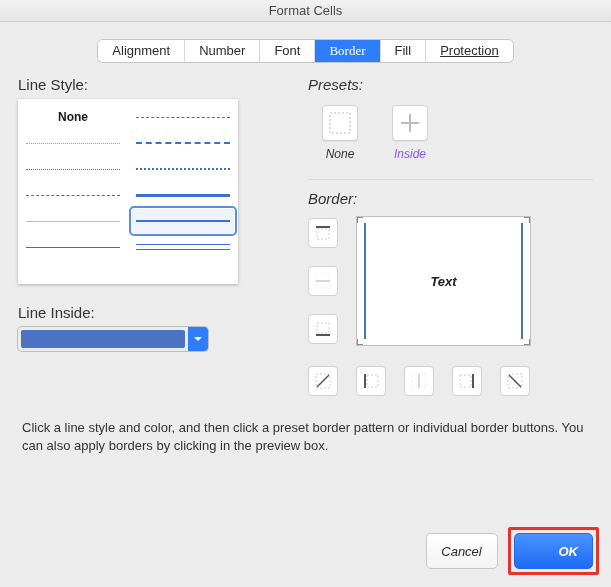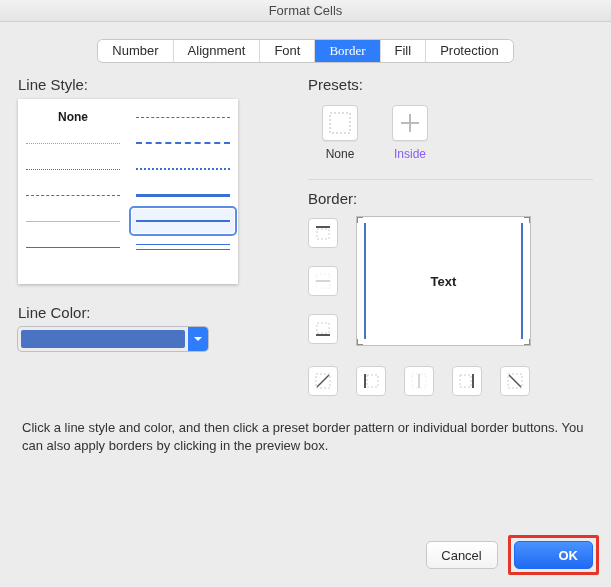--- a/index.html
+++ b/index.html
@@ -38,32 +38,32 @@
     background: #fff;
   }
   .seg-item {
     padding: 3px 14px;
     font-size: 13px;
     color: #2c2c2c;
     border-right: 1px solid #d8d8d8;
     background: #fff;
     cursor: default;
   }
-  .seg-item:last-child { border-right: none; }
+  .seg-item:last-child { border-right: none; text-decoration: underline; }
   .seg-item.active {
     background: #2f7dfb;
     color: #fff;
     font-family: Liberation Serif, serif;
   }
   .cols {
     display: flex;
     gap: 30px;
   }
   .colL { width: 260px; }
-  .colR { flex: 1; }
+  .colR { flex: 1; font-style: italic; }
   .label {
     font-size: 15px;
     color: #333;
     margin-bottom: 6px;
   }
   .style-box {
     width: 220px;
     height: 185px;
     background: #fff;
     box-shadow: 0 1px 3px rgba(0,0,0,.25);
@@ -197,27 +197,27 @@
   .footer {
     position:absolute;
     right: 12px;
     bottom: 12px;
     display:flex;
     gap:10px;
     align-items:center;
   }
   .btn {
     min-width: 72px;
-    height: 28px;
+    height: 36px;
     padding: 0 14px;
     border-radius: 5px;
     border: 1px solid #c8c8c8;
     background: linear-gradient(#ffffff,#f3f3f3);
     font-size: 13px;
-    display:flex; align-items:center; justify-content:center;
+    display:flex; align-items:center; justify-content:center;font-style:italic;
   }
   .btn.primary {
     background: linear-gradient(#4a93ff,#1f6af2);
     border-color:#1f6af2;
     color:#fff; font-weight:600;padding-left:44px;
   }
   .ok-wrap {
     border: 3px solid #e5342a;
     padding: 3px;
     border-radius: 2px;
@@ -225,22 +225,22 @@
 </style>
 </head>
 <body>
 
 <div class="titlebar">Format Cells</div>
 
 <div class="content">
 
   <div class="tabbar">
     <div class="seg">
+      <div class="seg-item">Alignment</div>
       <div class="seg-item">Number</div>
-      <div class="seg-item">Alignment</div>
       <div class="seg-item">Font</div>
       <div class="seg-item active">Border</div>
       <div class="seg-item">Fill</div>
       <div class="seg-item">Protection</div>
     </div>
   </div>
 
   <div class="cols">
     <div class="colL">
       <div class="label">Line Style:</div>
@@ -280,21 +280,21 @@
           </div>
 
         <div class="swatch">
             <div class="swatch-line" style="border-top:1px solid #3a6fd8"></div>
           </div>
         <div class="swatch">
             <div class="swatch-double"></div>
           </div>
       </div>
 
-      <div class="label lc-label">Line Color:</div>
+      <div class="label lc-label">Line Inside:</div>
       <div class="color-combo">
         <div class="color-chip"></div>
         <div class="color-btn">
           <svg viewBox="0 0 10 10">
               <path d="M1 3 L5 7 L9 3 Z"></path>
             </svg>
         </div>
       </div>
     </div>
 

